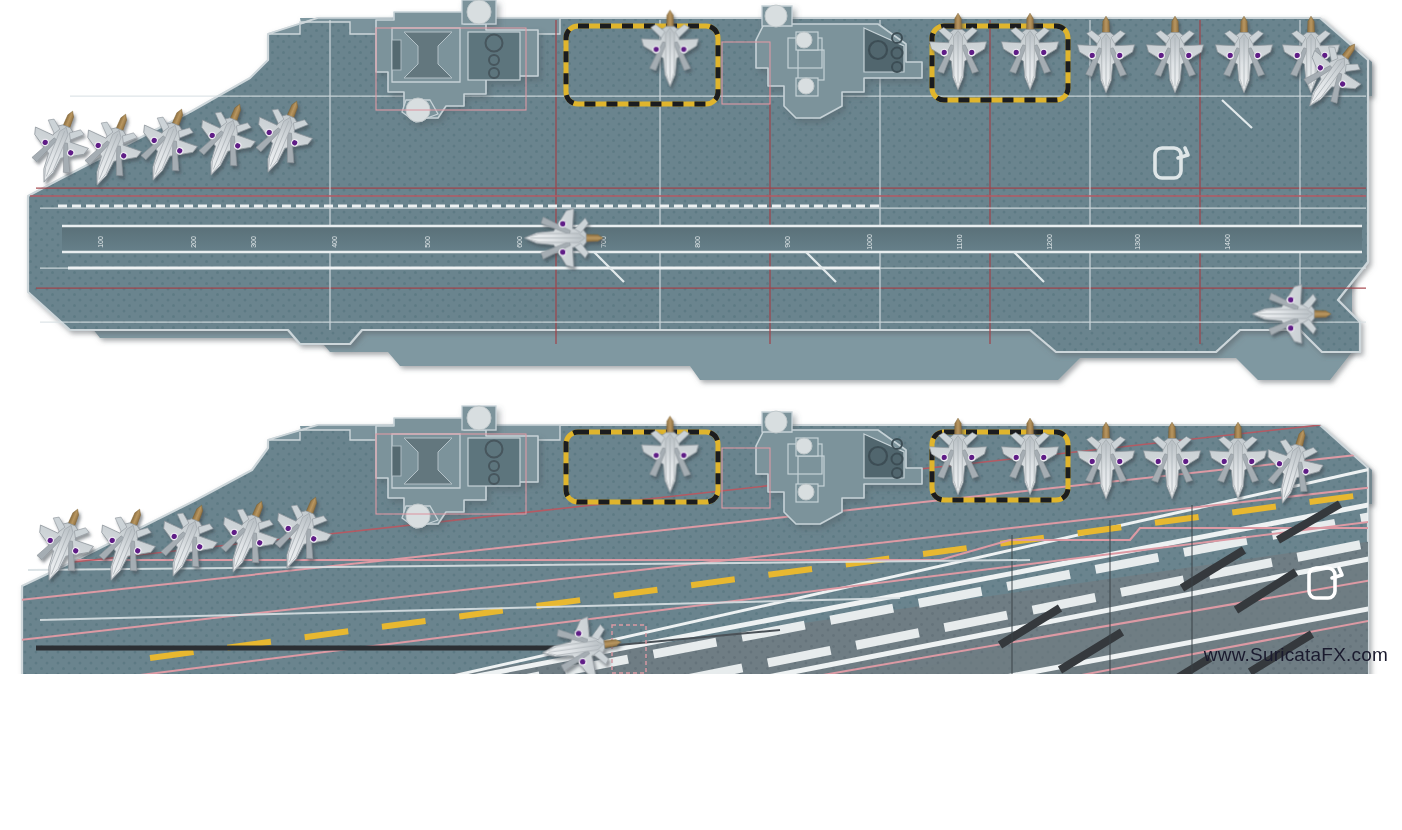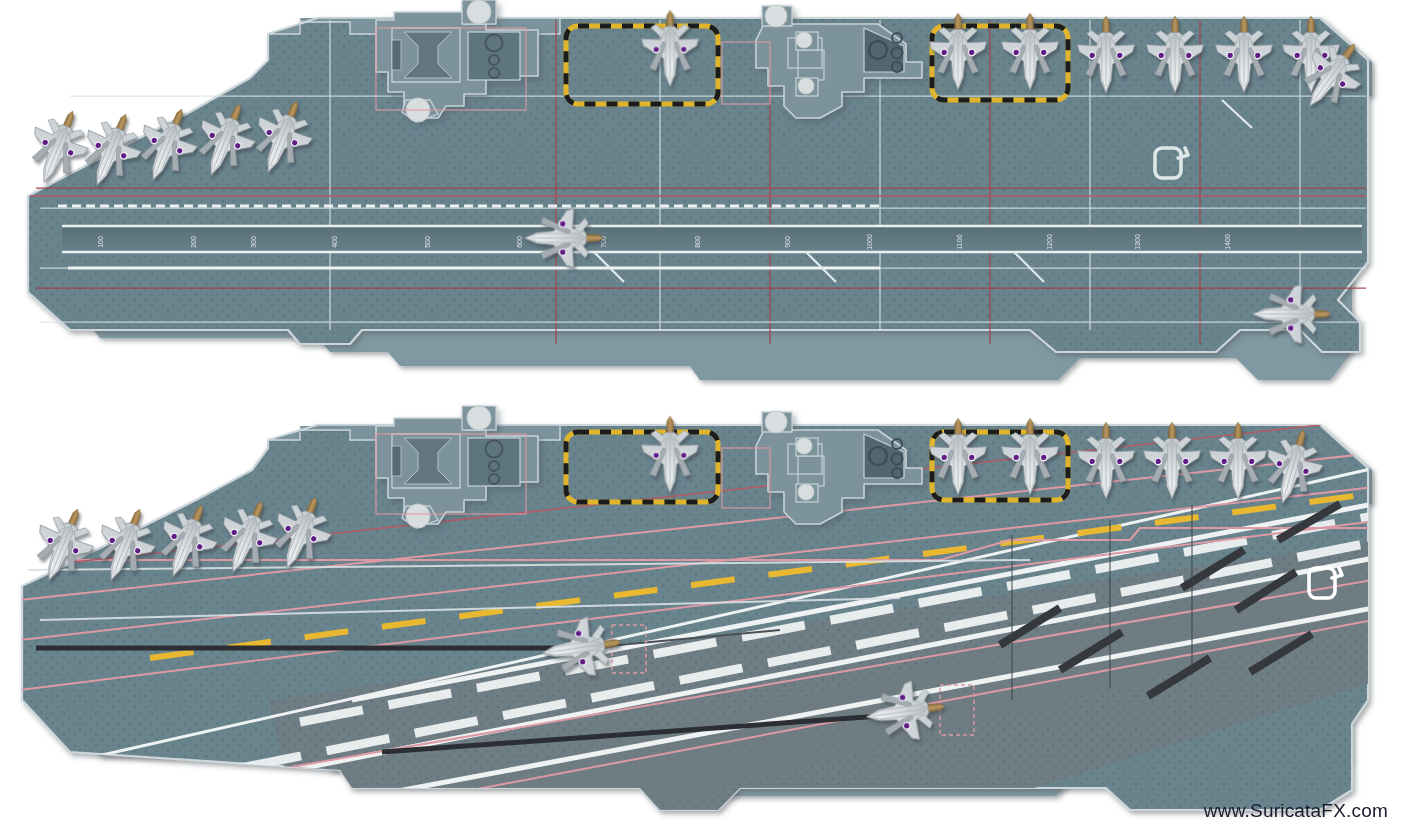--- a/index.html
+++ b/index.html
@@ -5,21 +5,21 @@
 <style>
   html, body {
     margin: 0;
     padding: 0;
     background: #ffffff;
     font-family: "Liberation Sans", sans-serif;
   }
   #stage {
     position: relative;
     width: 1402px;
-    height: 830px;
+    height: 674px;
     background: #ffffff;
     overflow: hidden;
   }
   #stage svg {
     display: block;
     width: 1402px;
     height: 830px;
   }
   .watermark {
     position: absolute;

